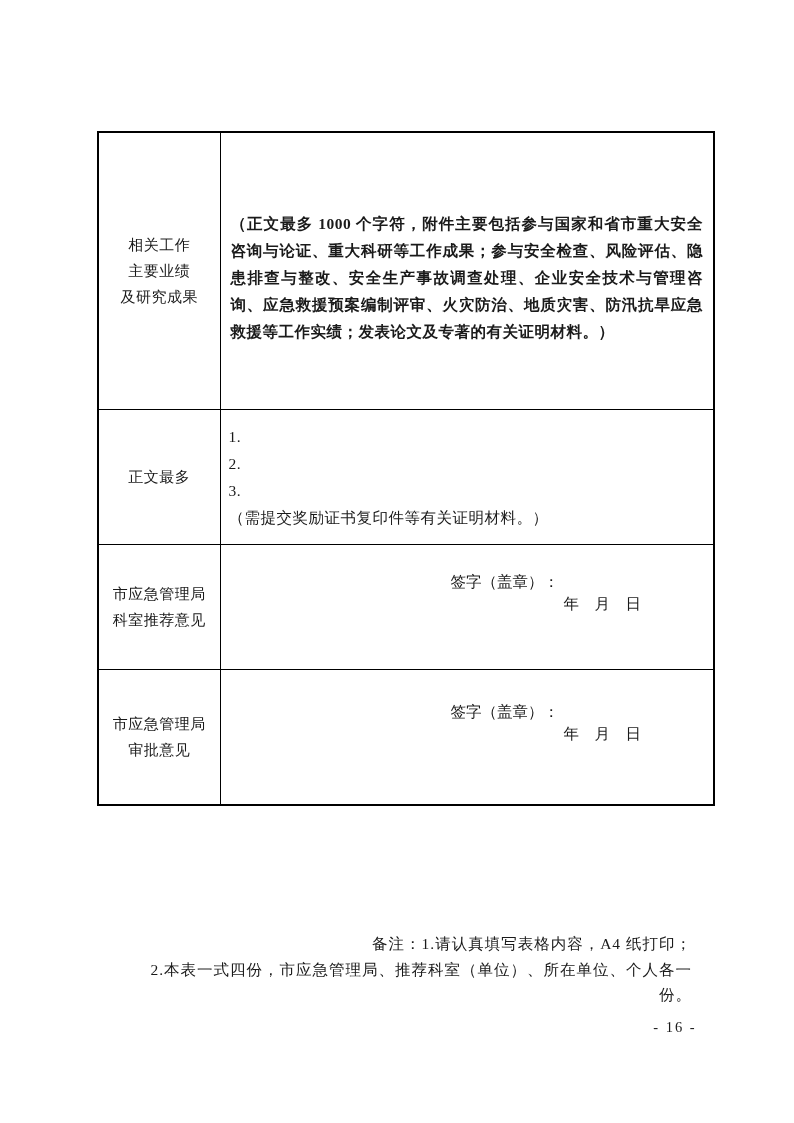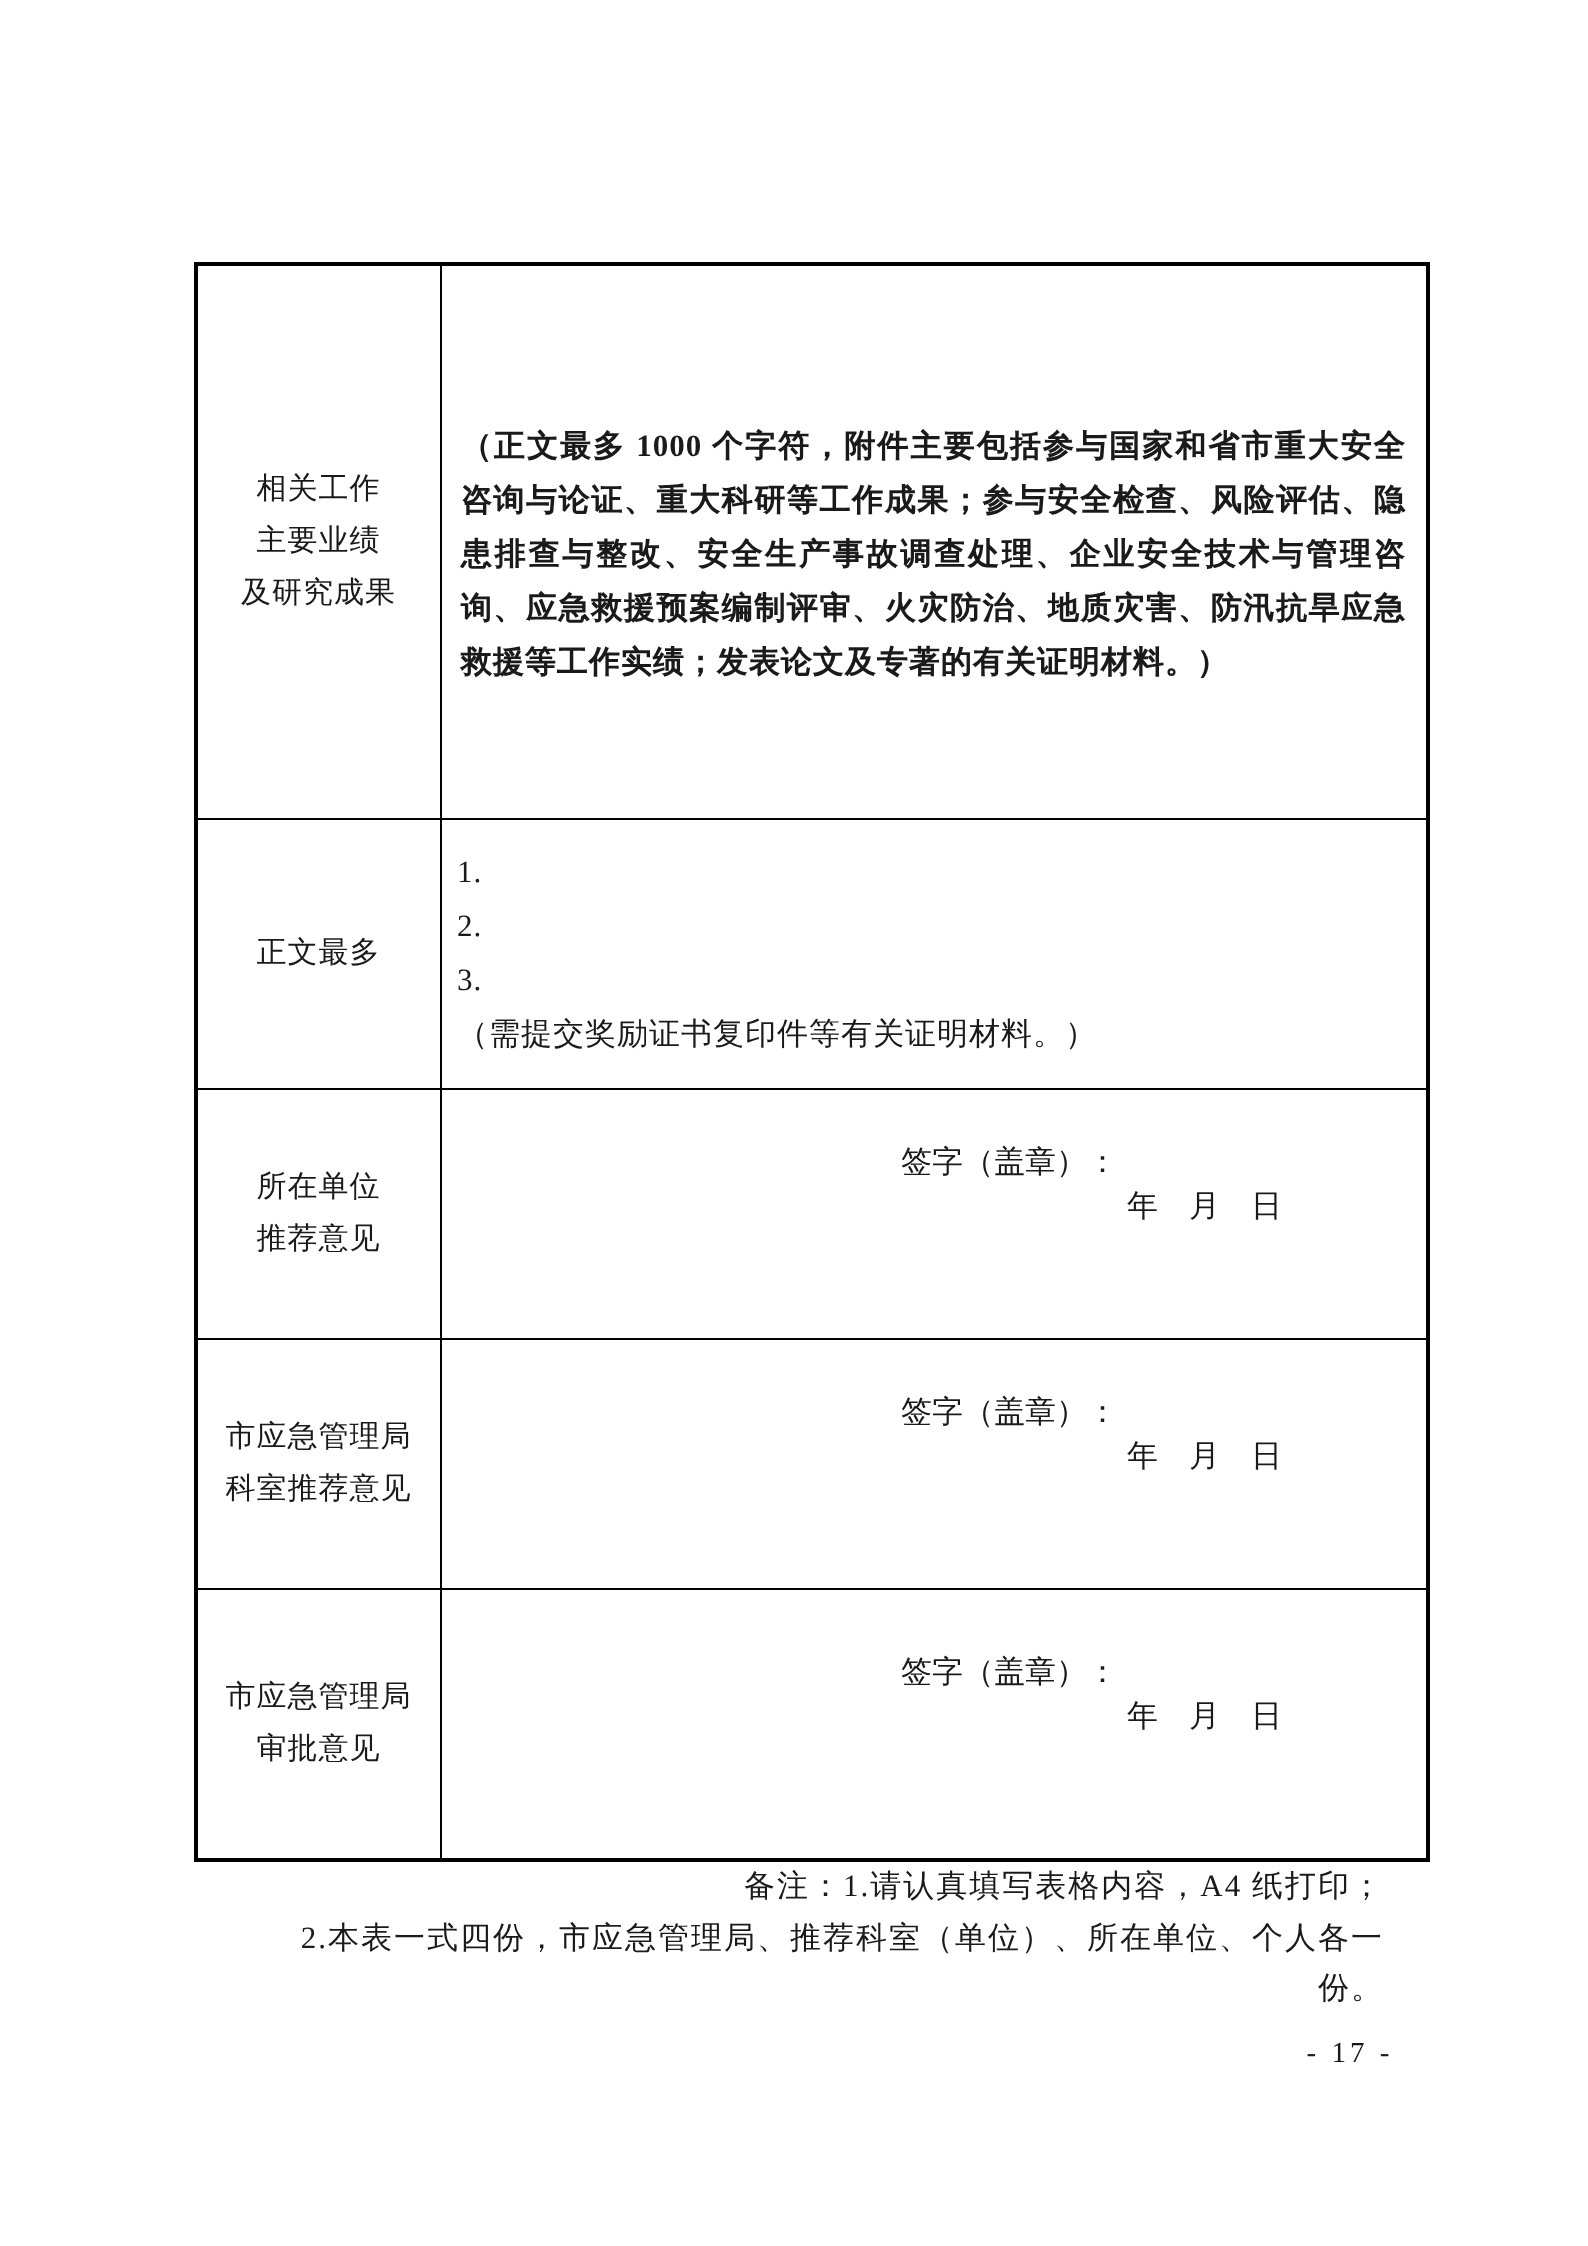--- a/index.html
+++ b/index.html
@@ -100,28 +100,20 @@
       </tr>
 
       <tr class="r2">
         <td class="label-cell">正文最多</td>
         <td class="awards-cell">1.
 2.
 3.
 （需提交奖励证书复印件等有关证明材料。）</td>
       </tr>
 
-      <tr class="r3">
-        <td class="label-cell">所在单位
-推荐意见</td>
-        <td class="sign-cell">
-          <div class="sign-label">签字（盖章）：</div>
-          <div class="date-label">年　月　日</div>
-        </td>
-      </tr>
 
       <tr class="r4">
         <td class="label-cell">市应急管理局
 科室推荐意见</td>
         <td class="sign-cell">
           <div class="sign-label">签字（盖章）：</div>
           <div class="date-label">年　月　日</div>
         </td>
       </tr>
 
@@ -134,15 +126,15 @@
         </td>
       </tr>
     </tbody>
   </table>
 
   <div class="notes">
     <p class="note-line"><span>备注：</span><span>1.请认真填写表格内容，A4 纸打印；</span></p>
     <p class="note-line note-2">2.本表一式四份，市应急管理局、推荐科室（单位）、所在单位、个人各一份。</p>
   </div>
 
-  <div class="page-number">- 17 -</div>
+  <div class="page-number">- 16 -</div>
 
 </div>
 
 </body></html>

